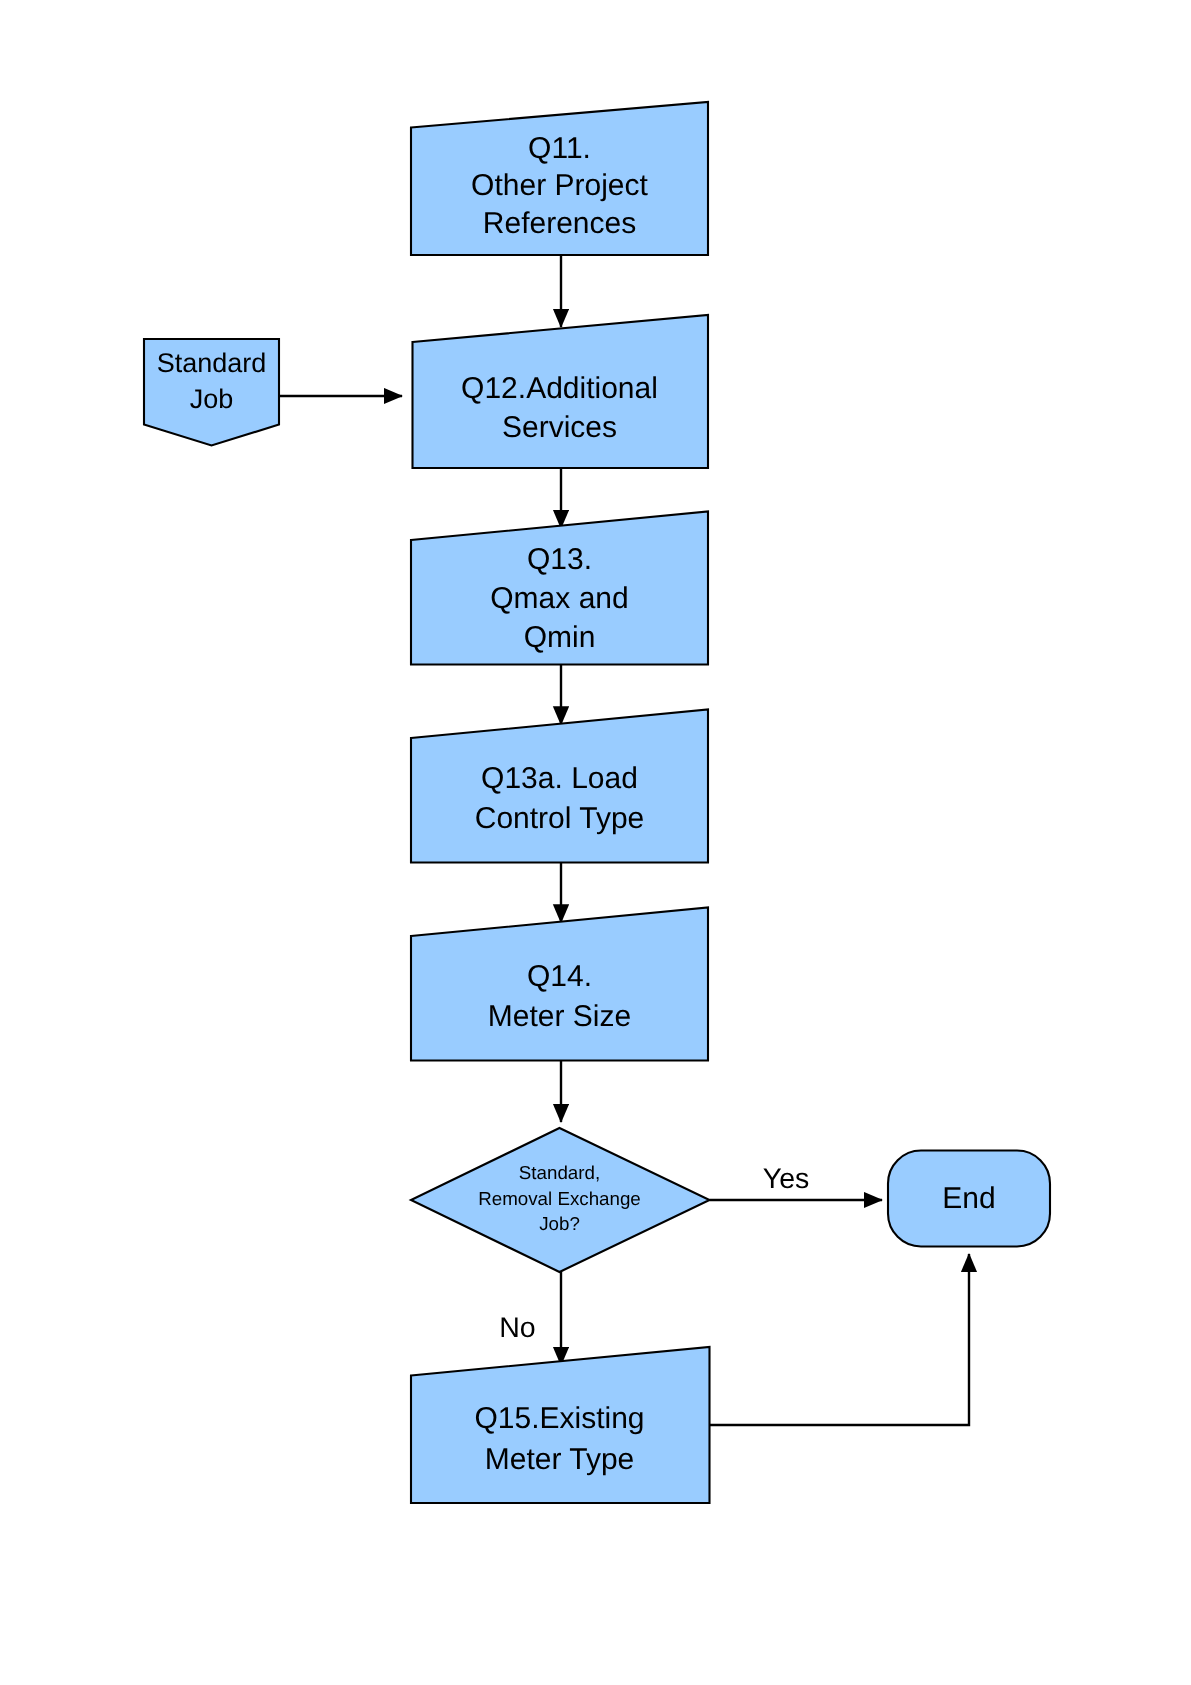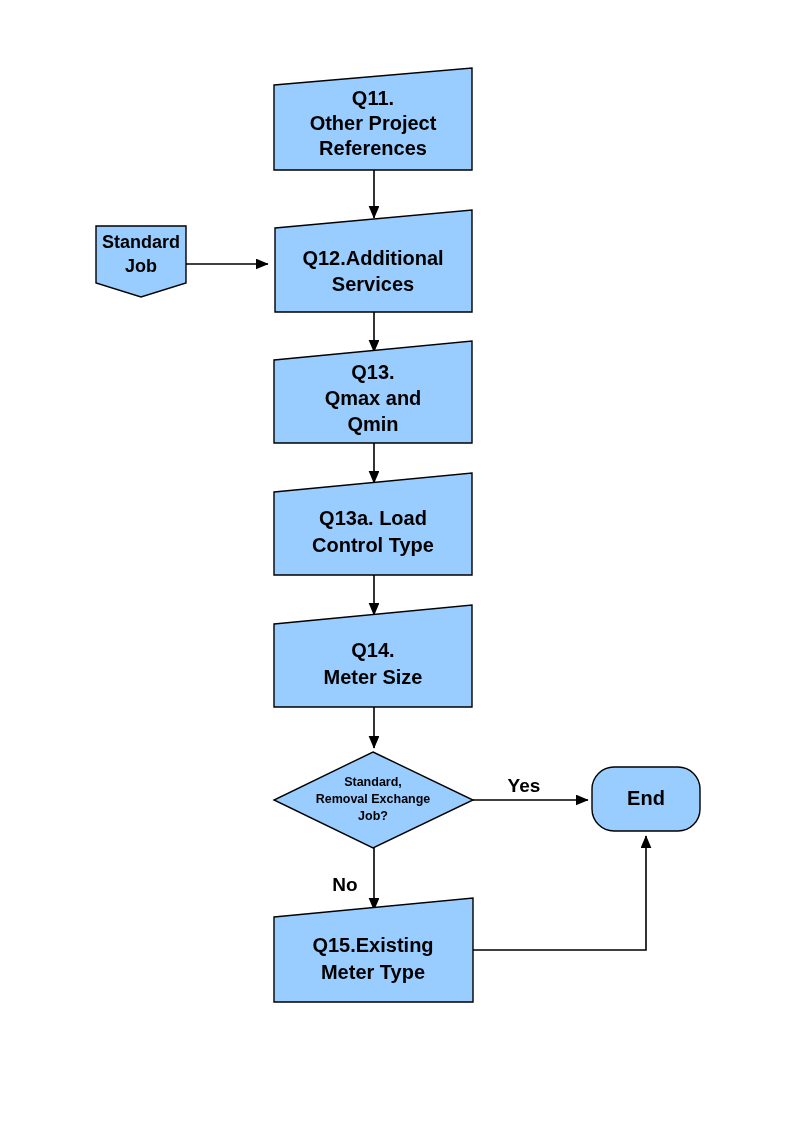--- a/index.html
+++ b/index.html
@@ -11,21 +11,20 @@
     width: 794px;
     height: 1123px;
     font-family: "Liberation Sans", sans-serif;
     overflow: hidden;
   }
   #flowchart-canvas {
     position: relative;
     width: 794px;
     height: 883px;
     background: #ffffff;
-    font-weight: bold;
   }
   #flow-svg {
     position: absolute;
     top: 0;
     left: 0;
     width: 794px;
     height: 1123px;
   }
   .node-shape {
     stroke: #000000;

